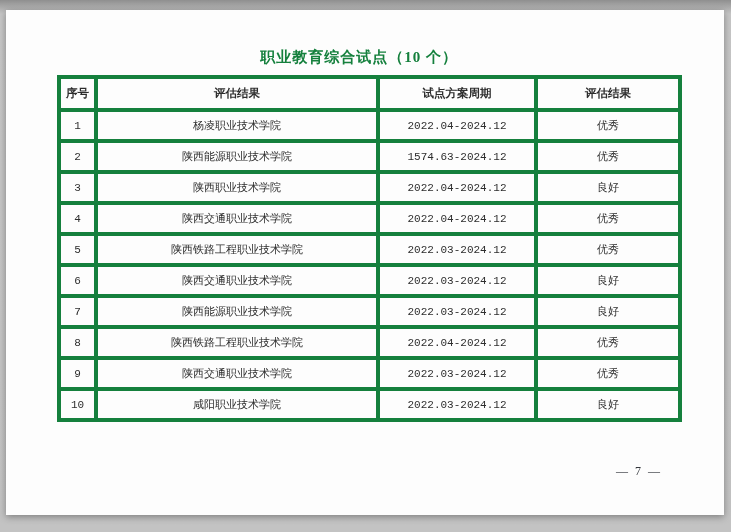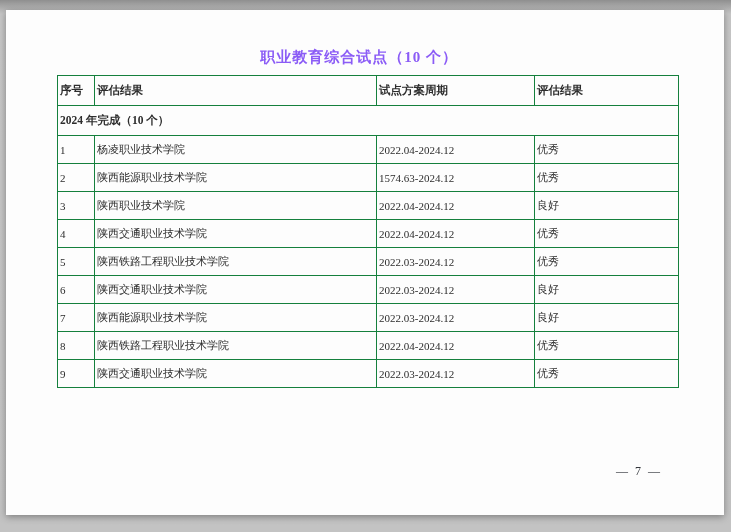--- a/index.html
+++ b/index.html
@@ -20,37 +20,38 @@
     background: #fdfdfd;
     box-shadow: 0 2px 7px rgba(0,0,0,0.35);
     color: #2d2d2d;
   }
   .doc-title {
     margin: 38px 12px 8px 0;
     text-align: center;
     font-size: 15px;
     font-weight: bold;
     letter-spacing: 1px;
-    color: #8b5cf6;
+    color: #15803d;
   }
   table.pilot-table {
     border-collapse: collapse;
     margin-left: 51px;
     width: 621px;
     table-layout: fixed;
   }
   table.pilot-table th,
   table.pilot-table td {
-    border: 1px solid #15803d;
-    text-align: left;
+    border: 4px solid #15803d;
+    text-align: center;
     vertical-align: middle;
     font-size: 11px;
     padding: 0 2px;
     overflow: hidden;
     white-space: nowrap;
+    font-family: Liberation Mono, monospace;
   }
   table.pilot-table thead th {
     height: 29px;
     font-weight: bold;
     font-size: 11.5px;
   }
   tr.section-row td {
     height: 29px;
     font-weight: bold;
     font-size: 11.5px;
@@ -83,23 +84,20 @@
     </colgroup>
     <thead>
       <tr>
         <th>序号</th>
         <th>评估结果</th>
         <th>试点方案周期</th>
         <th>评估结果</th>
       </tr>
     </thead>
     <tbody>
-      <tr class="section-row">
-        <td colspan="4">2024 年完成（10 个）</td>
-      </tr>
     <tr class="data-row">
           <td>1</td>
           <td>杨凌职业技术学院</td>
           <td>2022.04-2024.12</td>
           <td>优秀</td>
         </tr>
         <tr class="data-row">
           <td>2</td>
           <td>陕西能源职业技术学院</td>
           <td>1574.63-2024.12</td>
@@ -140,18 +138,24 @@
           <td>陕西铁路工程职业技术学院</td>
           <td>2022.04-2024.12</td>
           <td>优秀</td>
         </tr>
         <tr class="data-row">
           <td>9</td>
           <td>陕西交通职业技术学院</td>
           <td>2022.03-2024.12</td>
           <td>优秀</td>
         </tr>
+        <tr class="data-row">
+          <td>10</td>
+          <td>咸阳职业技术学院</td>
+          <td>2022.03-2024.12</td>
+          <td>良好</td>
+        </tr>
       </tbody>
   </table>
 
   <div class="page-number">— 7 —</div>
 
 </div>
 
 </body></html>

